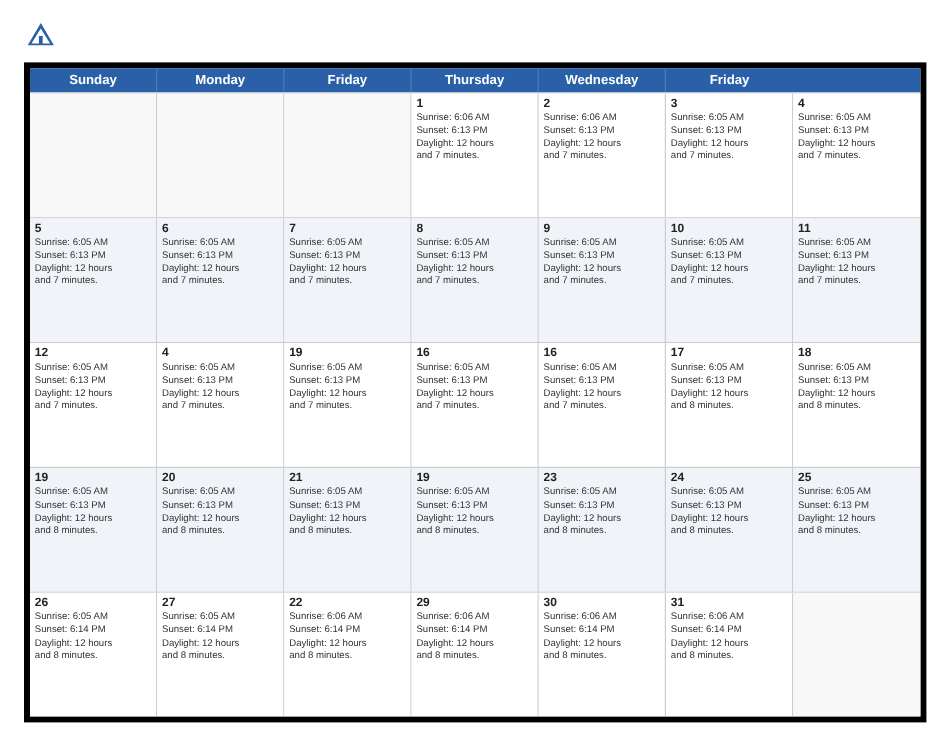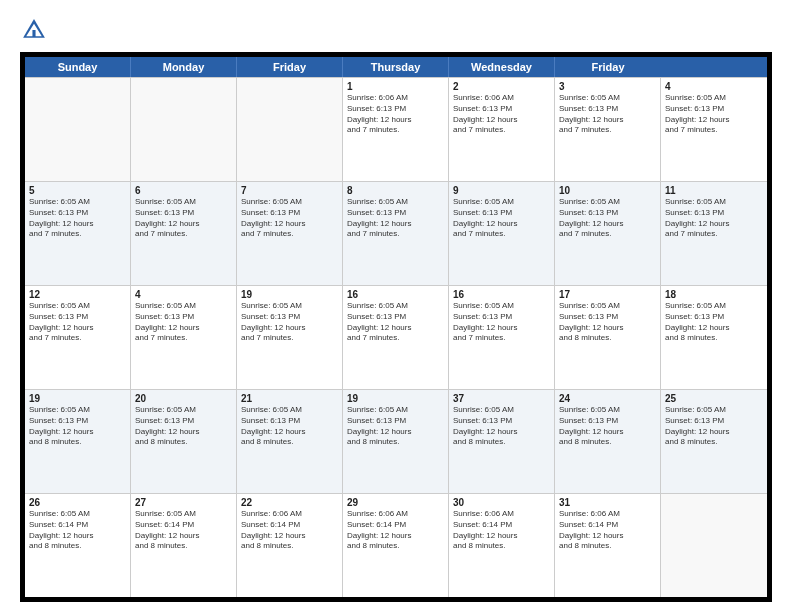--- a/index.html
+++ b/index.html
@@ -294,21 +294,21 @@
 and 8 minutes.</div>
           </div>
           <div class="cal-cell alt-row">
             <div class="day-number">19</div>
             <div class="cell-info" style="white-space: pre-line;">Sunrise: 6:05 AM
 Sunset: 6:13 PM
 Daylight: 12 hours
 and 8 minutes.</div>
           </div>
           <div class="cal-cell alt-row">
-            <div class="day-number">37</div>
+            <div class="day-number">23</div>
             <div class="cell-info" style="white-space: pre-line;">Sunrise: 6:05 AM
 Sunset: 6:13 PM
 Daylight: 12 hours
 and 8 minutes.</div>
           </div>
           <div class="cal-cell alt-row">
             <div class="day-number">24</div>
             <div class="cell-info" style="white-space: pre-line;">Sunrise: 6:05 AM
 Sunset: 6:13 PM
 Daylight: 12 hours

